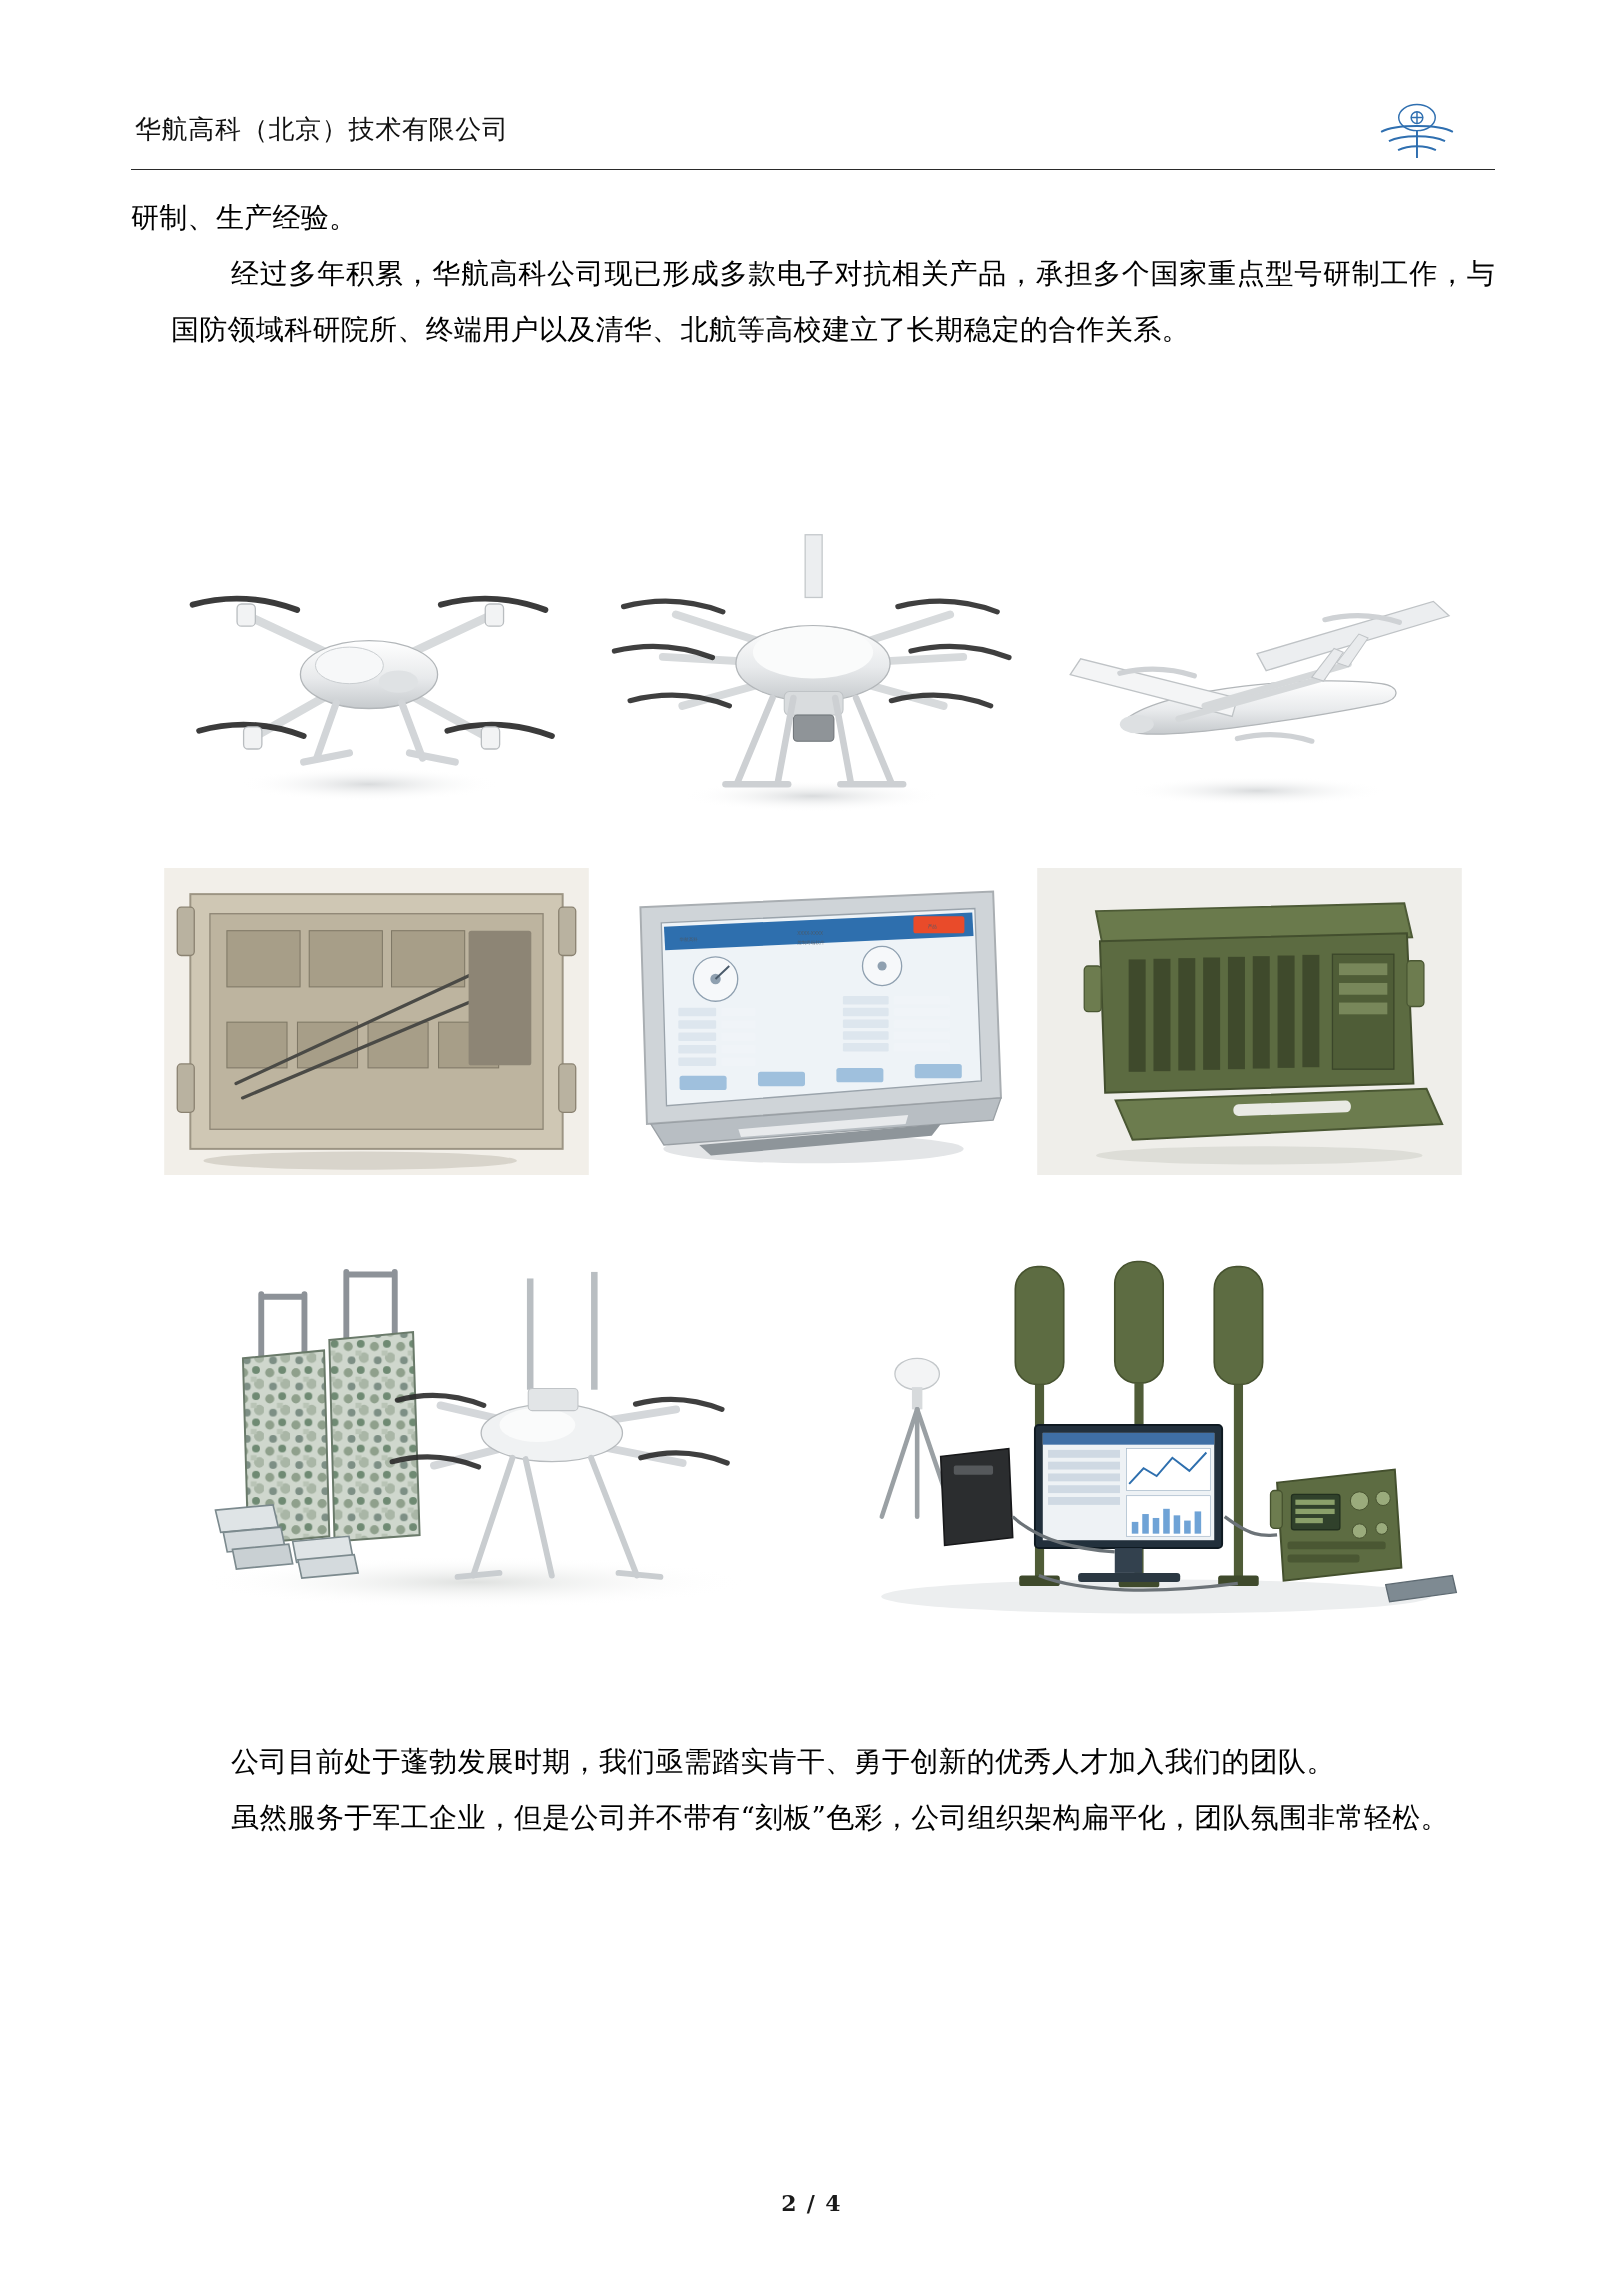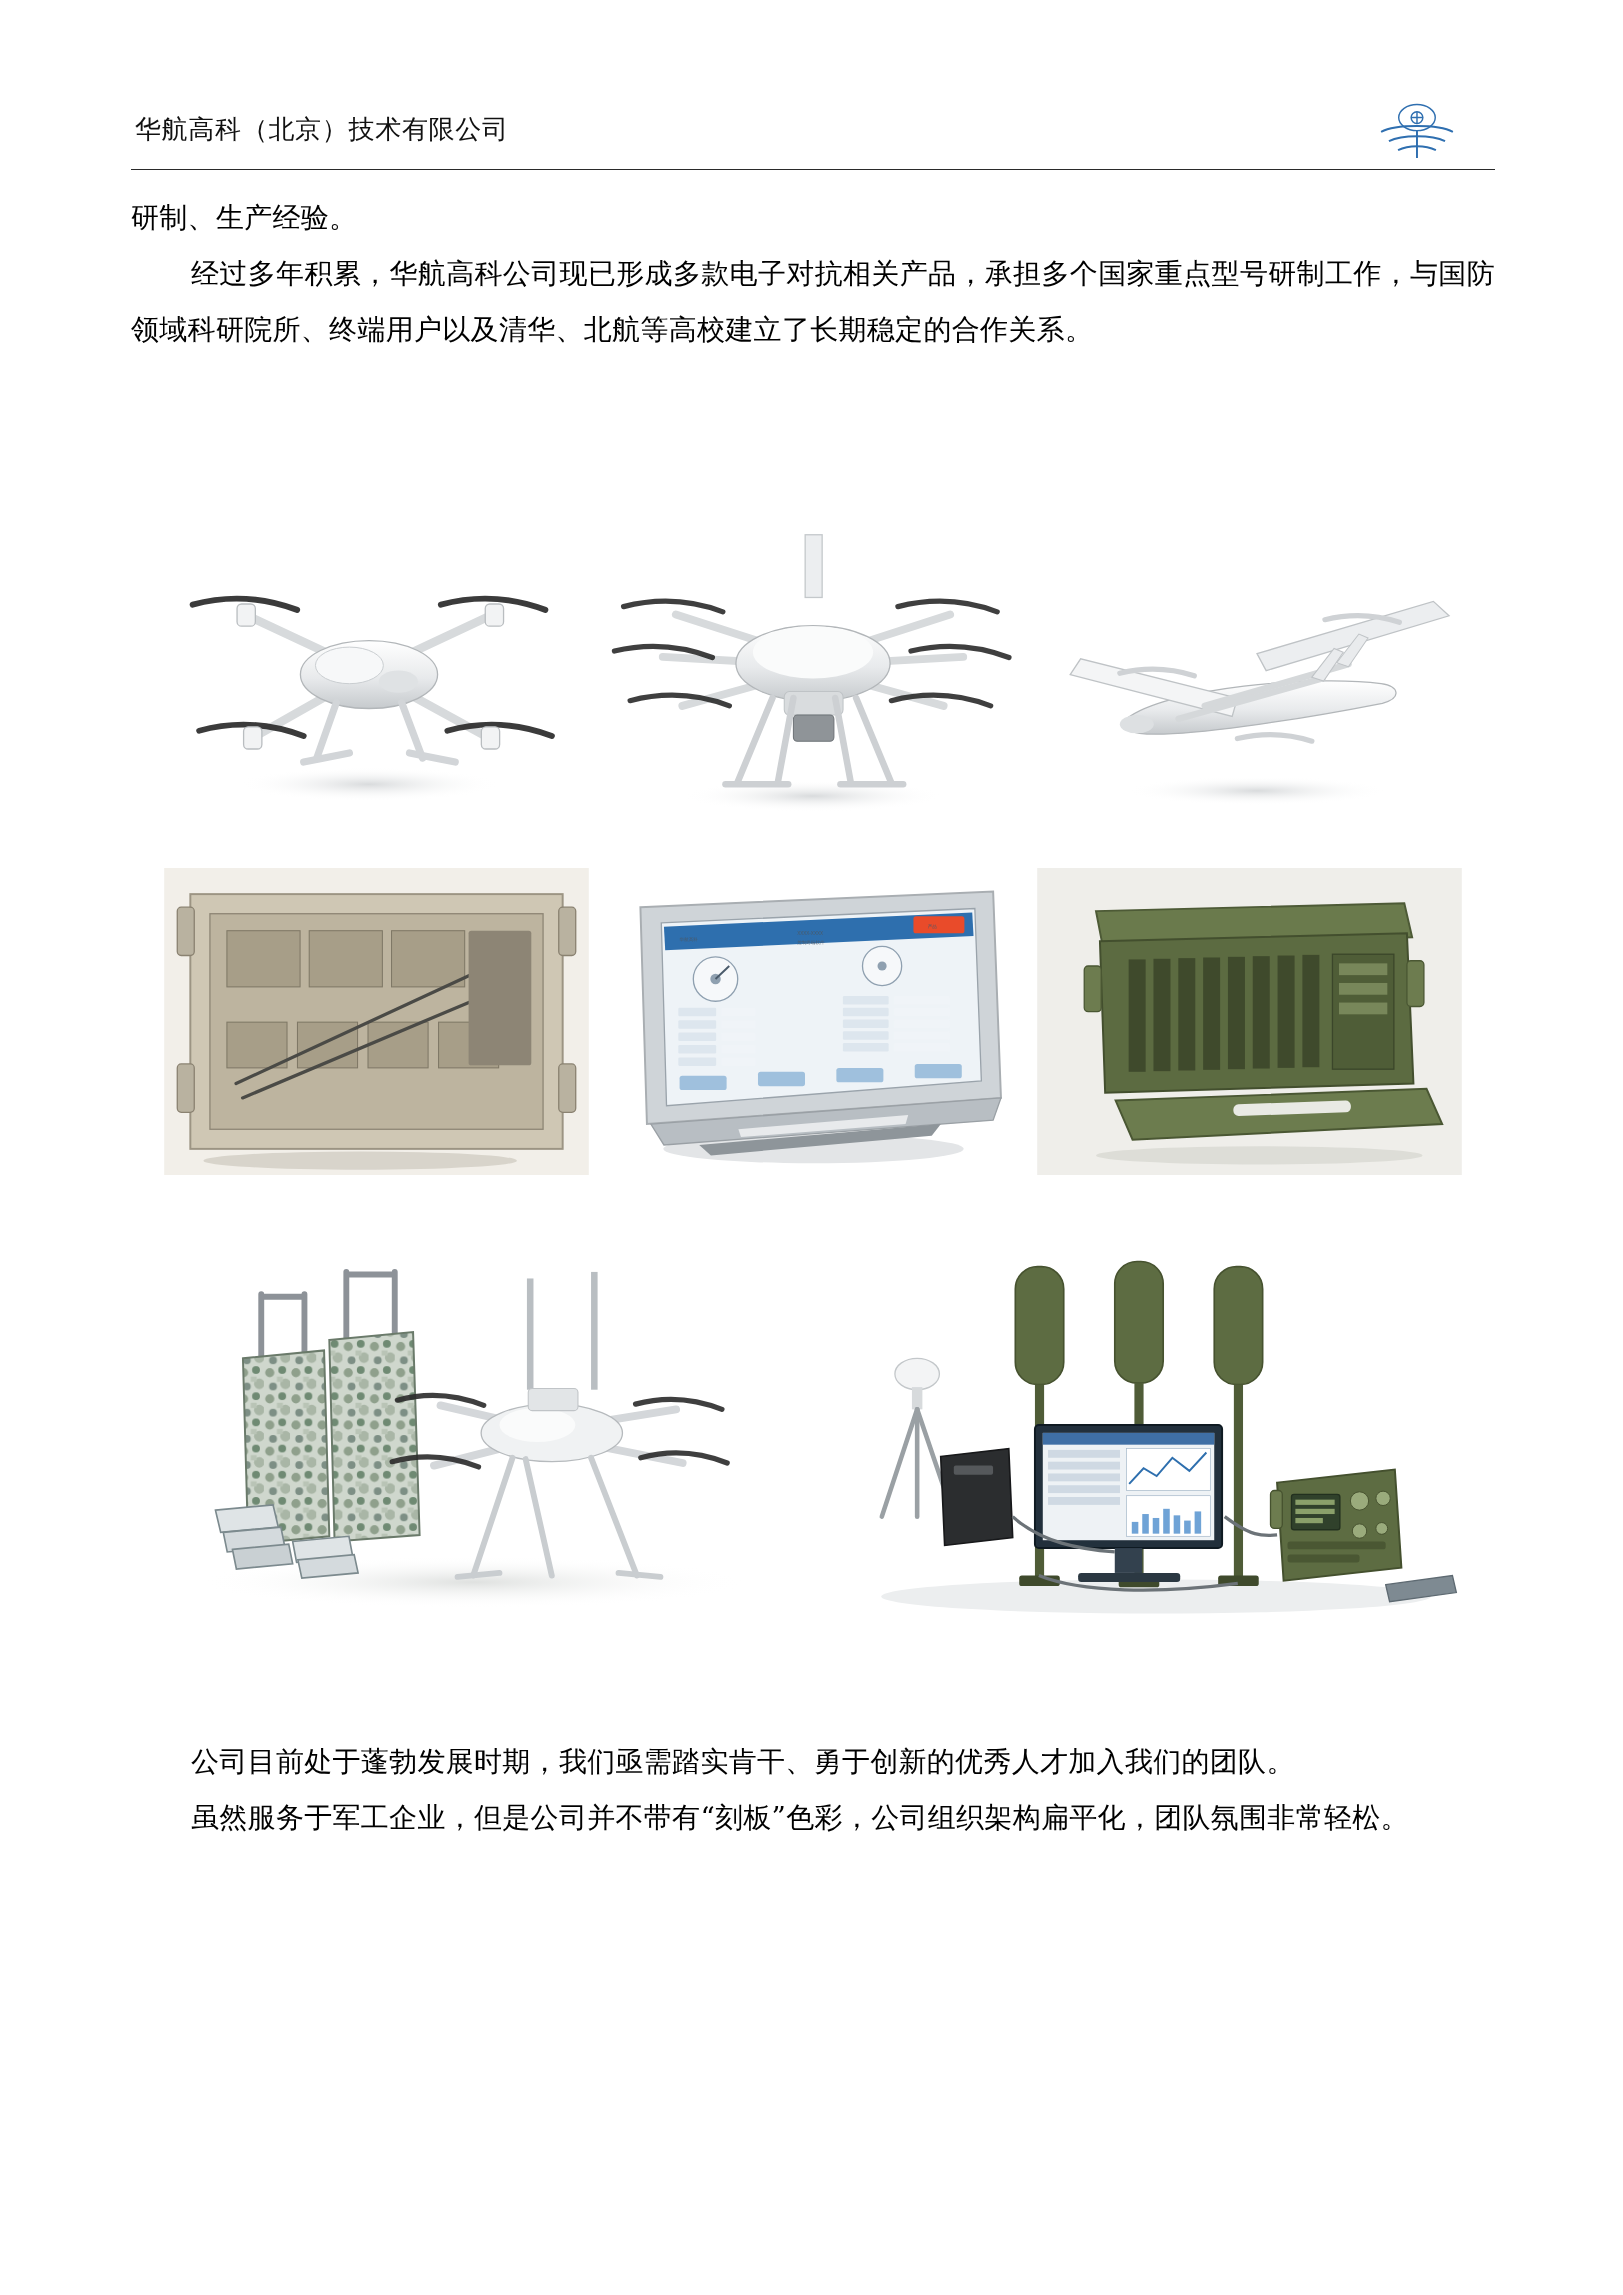--- a/index.html
+++ b/index.html
@@ -65,21 +65,21 @@
   p.para {
     margin: 0;
     font-family: "DejaVu Serif", serif;
     font-size: 28px;
     line-height: 56px;
     text-align: justify;
     text-justify: inter-character;
     letter-spacing: 0.3px;
     color: #000;
   }
-  p.indent { text-indent: 60px; }
+  p.indent { text-indent: 60px; margin-left: 40px; }
 
   
   .figure-block {
     position: absolute;
     left: 131px;
     top: 523px;
     width: 1364px;
   }
   .img-row {
     display: flex;
@@ -562,15 +562,16 @@
         </svg>
       </div>
     </div>
   </div>
 
   <div class="content" style="top:1734px;">
     <p class="para indent">公司目前处于蓬勃发展时期，我们亟需踏实肯干、勇于创新的优秀人才加入我们的团队。</p>
     <p class="para indent">虽然服务于军工企业，但是公司并不带有“刻板”色彩，公司组织架构扁平化，团队氛围非常轻松。</p>
   </div>
 
+  <div class="footer">2 / 4</div>
 
 </div>
 
 
 </body></html>

